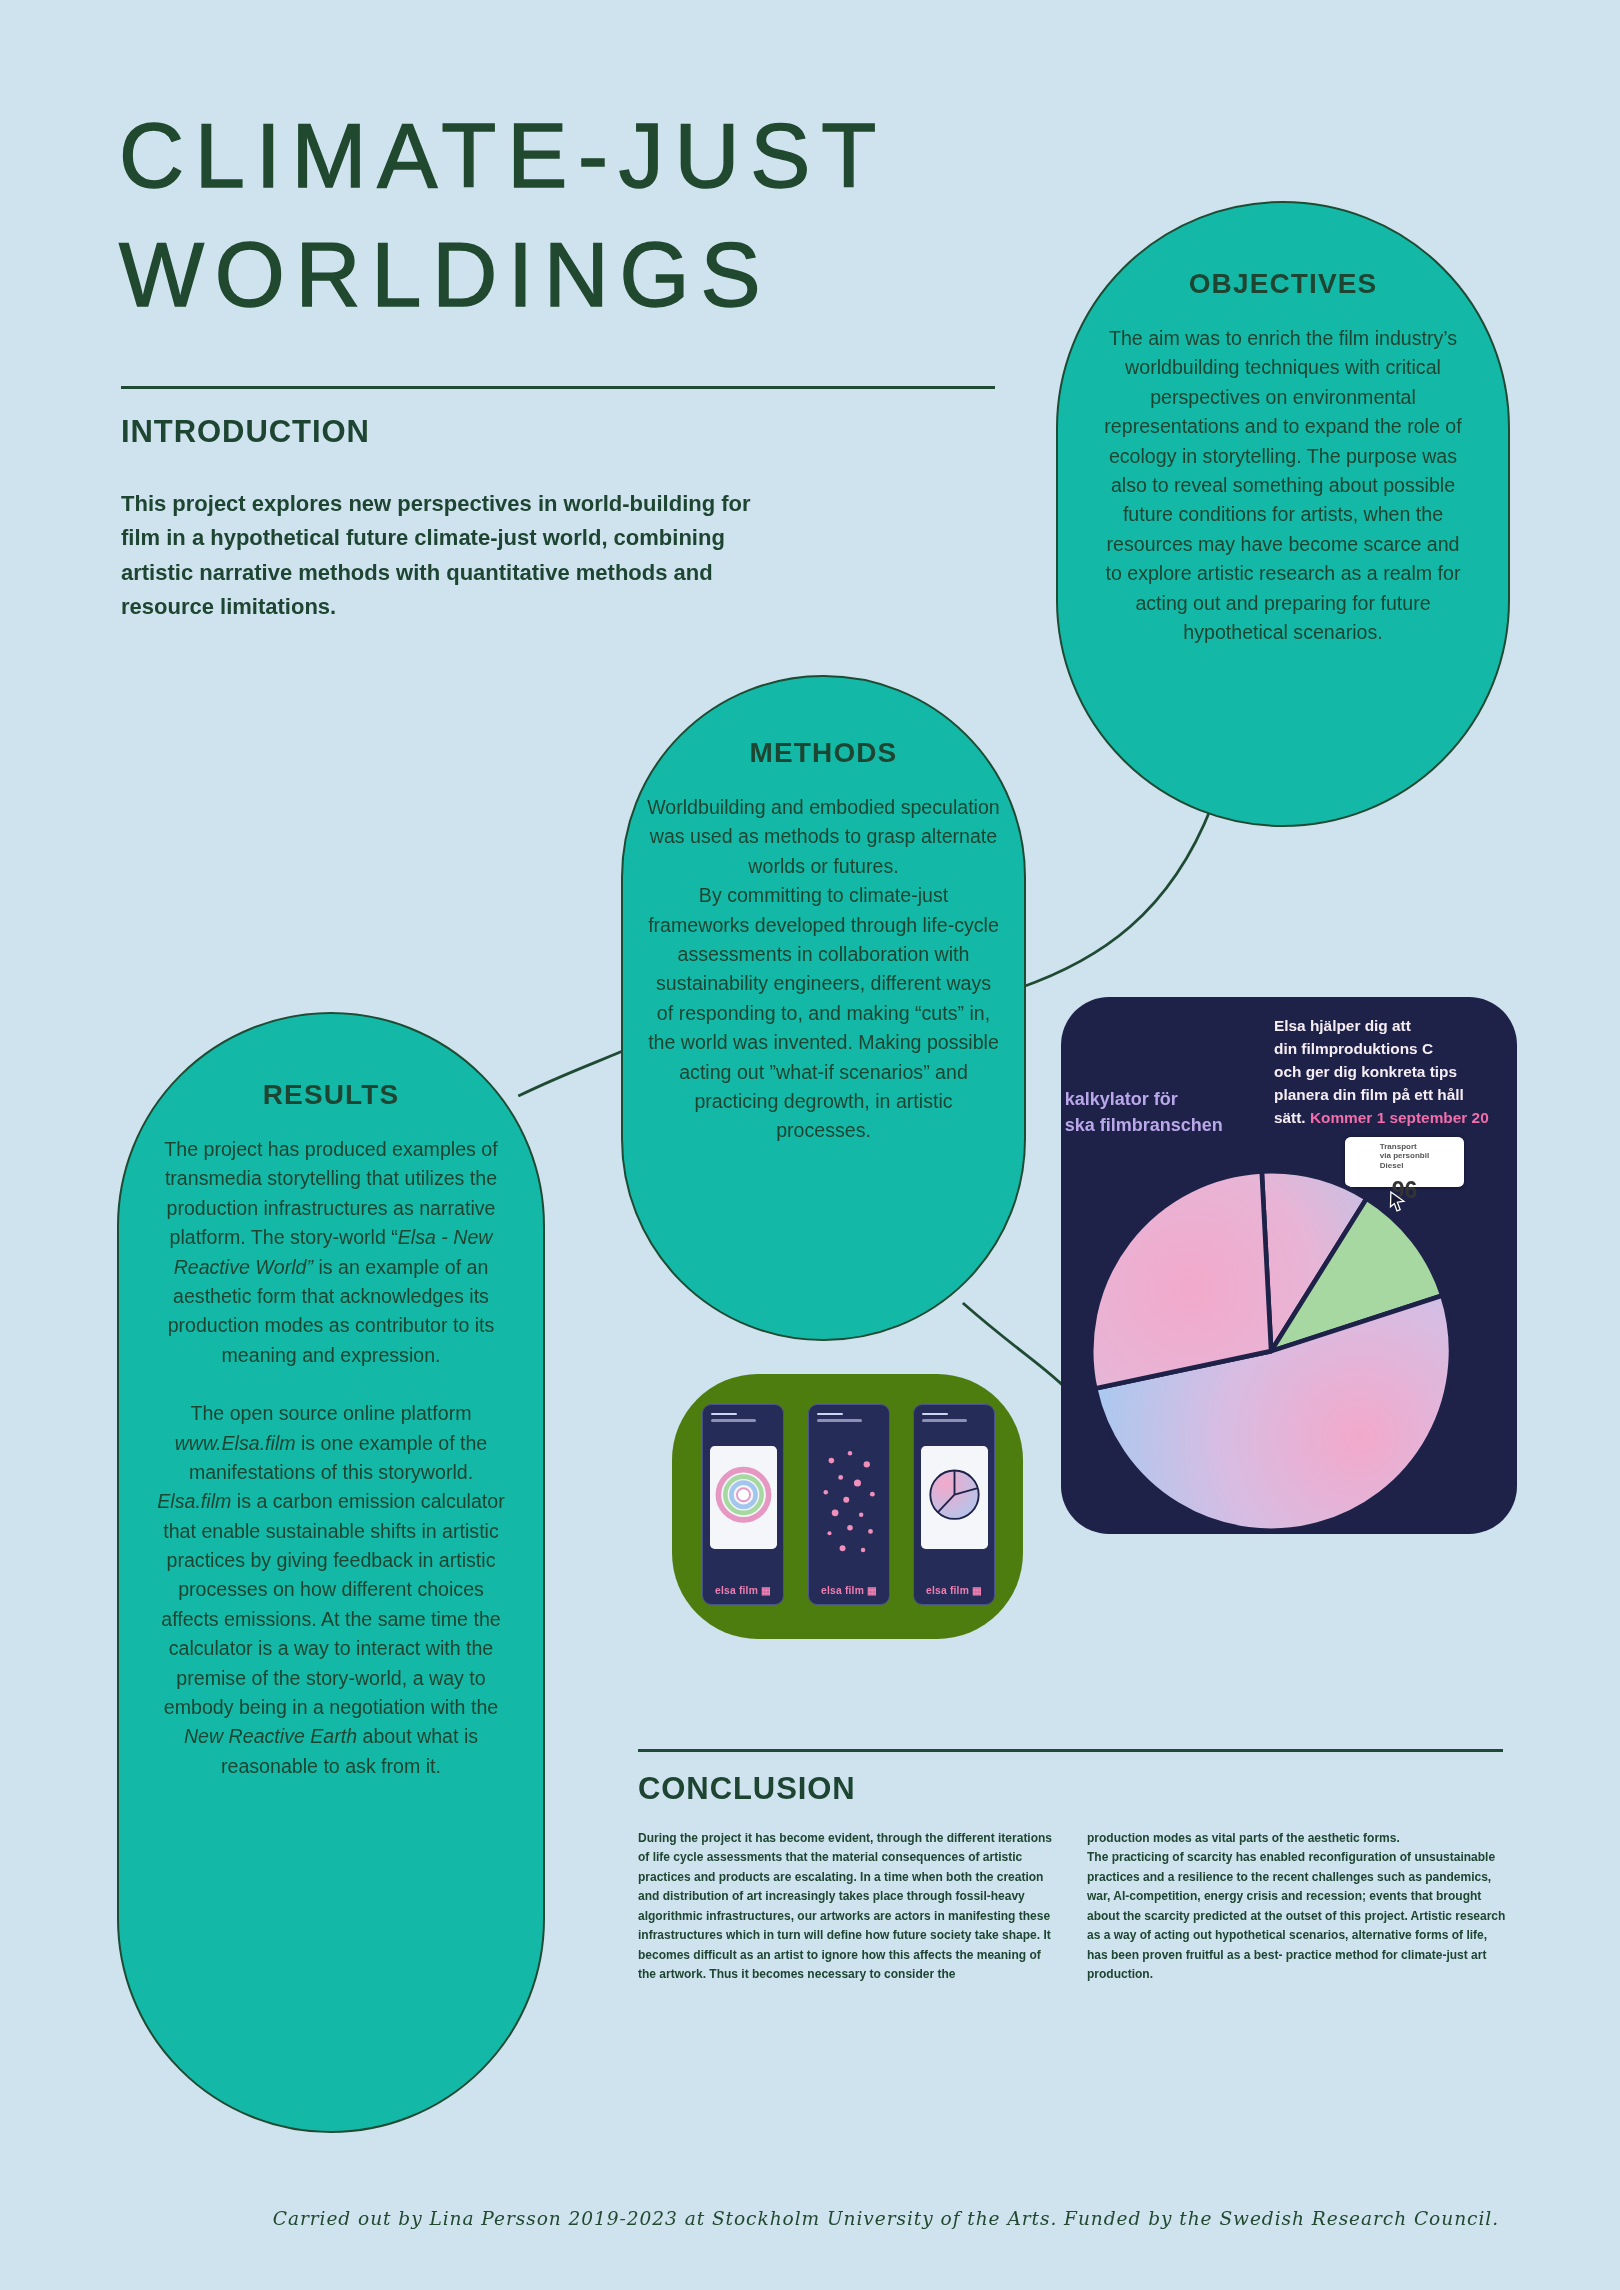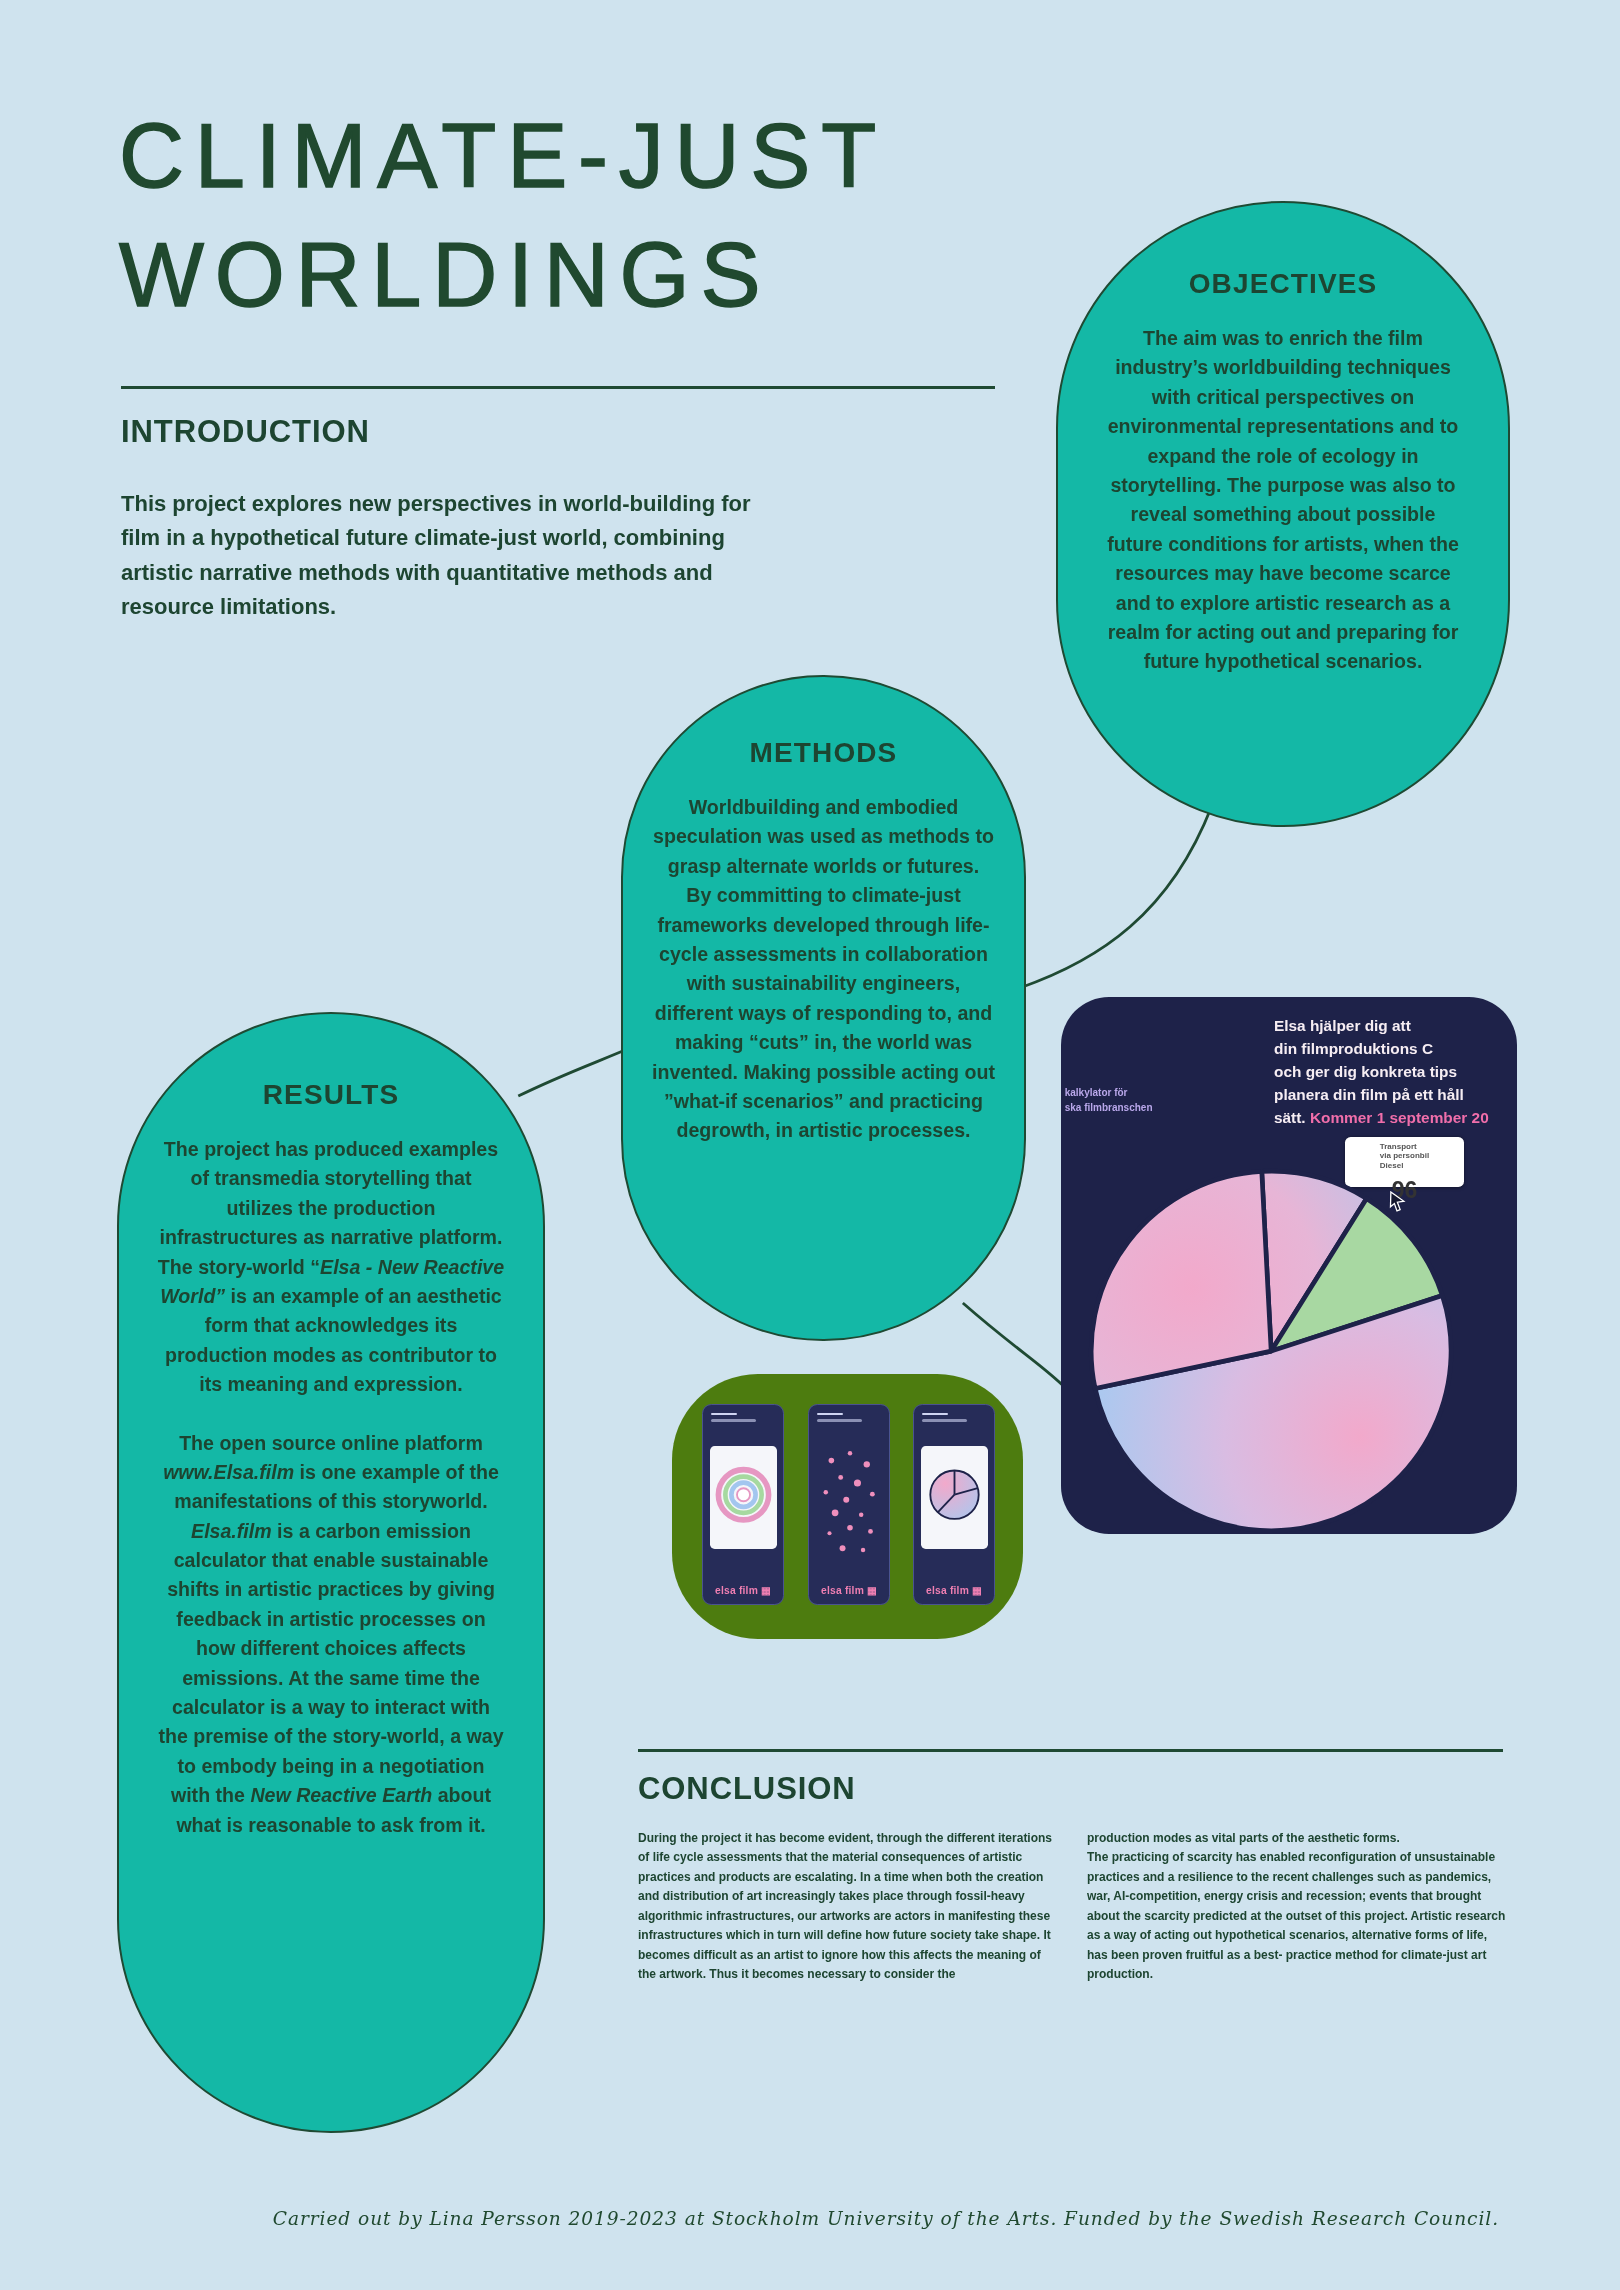--- a/index.html
+++ b/index.html
@@ -28,35 +28,35 @@
   #intro-heading { left:121px; top:414px; }
   #conclusion-heading { left:638px; top:1771px; }
 
   #intro-body { position:absolute; left:121px; top:487px; width:667px; z-index:2;
     font-size:22px; font-weight:700; line-height:1.56; }
 
   
   .bubble { position:absolute; z-index:2; background:#14b8a6;
     border:2.8px solid #1f4a33; text-align:center; }
   .bubble .b-h { font-size:28px; font-weight:700; letter-spacing:.04em; margin-bottom:24px; }
-  .bubble .b-body { font-size:19.6px; font-weight:700; line-height:1.5;margin-top:24px; }
+  .bubble .b-body { font-size:19.6px; font-weight:400; line-height:1.5;margin-top:24px; }
   .it { font-style:italic; }
 
   #objectives-bubble { left:1056px; top:201px; width:454px; height:626px;
     border-radius:227px; padding:65px 45px 0; }
   #methods-bubble { left:621px; top:675px; width:405px; height:666px;
     border-radius:202px; padding:60px 24px 0; }
   #results-bubble { left:117px; top:1012px; width:428px; height:1121px;
     border-radius:214px; padding:65px 37px 0; }
   #results-bubble .b-body p + p { margin-top:29px; }
 
   
   #app-large { position:absolute; left:1061px; top:997px; width:456px; height:537px;
     z-index:2; background:#1e2249; border-radius:48px; overflow:hidden; }
-  #app-brand { position:absolute; left:3.7px; top:89px; font-size:10px; font-weight:700;
+  #app-brand { position:absolute; left:3.7px; top:89px; font-size:18px; font-weight:700;
     color:#b9a7ea; line-height:1.45; }
   #app-headline { position:absolute; left:213px; top:17px; width:280px;
     font-size:15.4px; font-weight:700; color:#f6edf3; line-height:1.5; white-space:nowrap; }
   #app-headline .hl { color:#f06eaa; }
   #app-tooltip { position:absolute; left:284px; top:140px; width:119px; height:50px;
     background:#ffffff; border-radius:5.6px; box-shadow:0 0.9px 3.7px rgba(0,0,0,.4);
     display:flex; align-items:center; gap:6.5px; padding:4.7px 8.4px;flex-direction:column; }
   #app-tooltip .tt-label { font-size:8px; font-weight:700; color:#555; line-height:1.2; }
   #app-tooltip .tt-value { font-size:23px; font-weight:700; color:#333; }
   #cursor-icon { position:absolute; left:328px; top:194px; }

